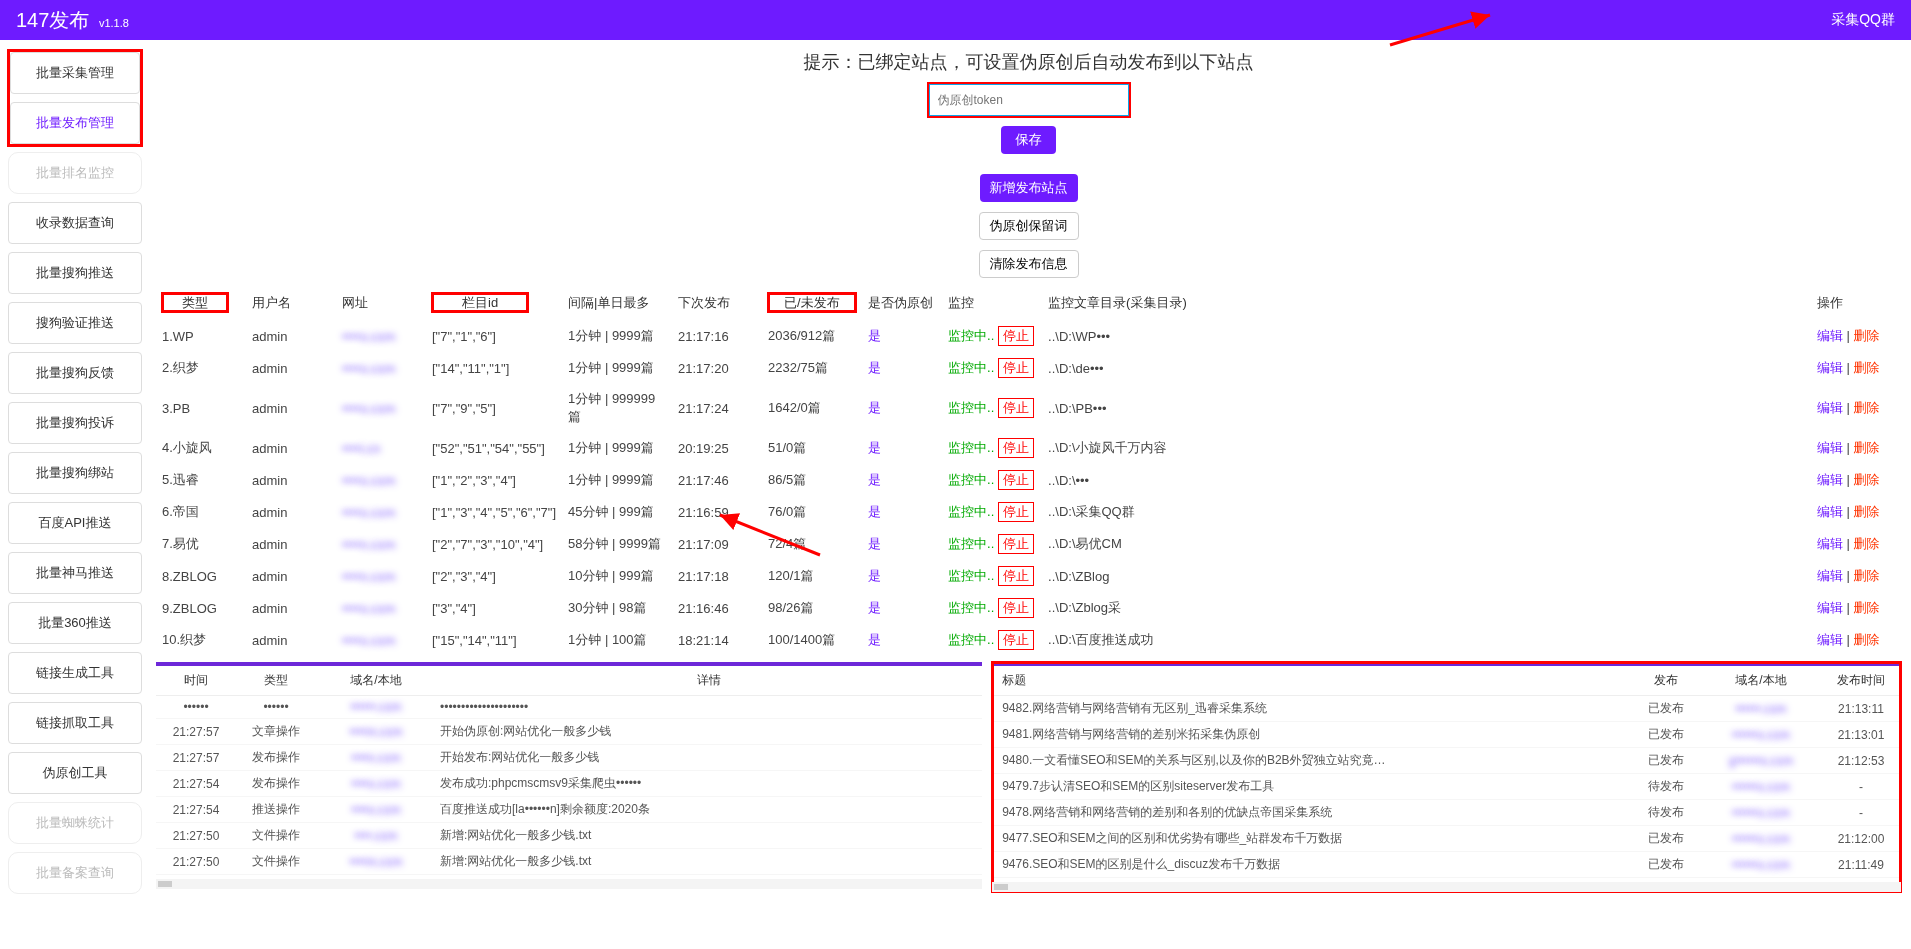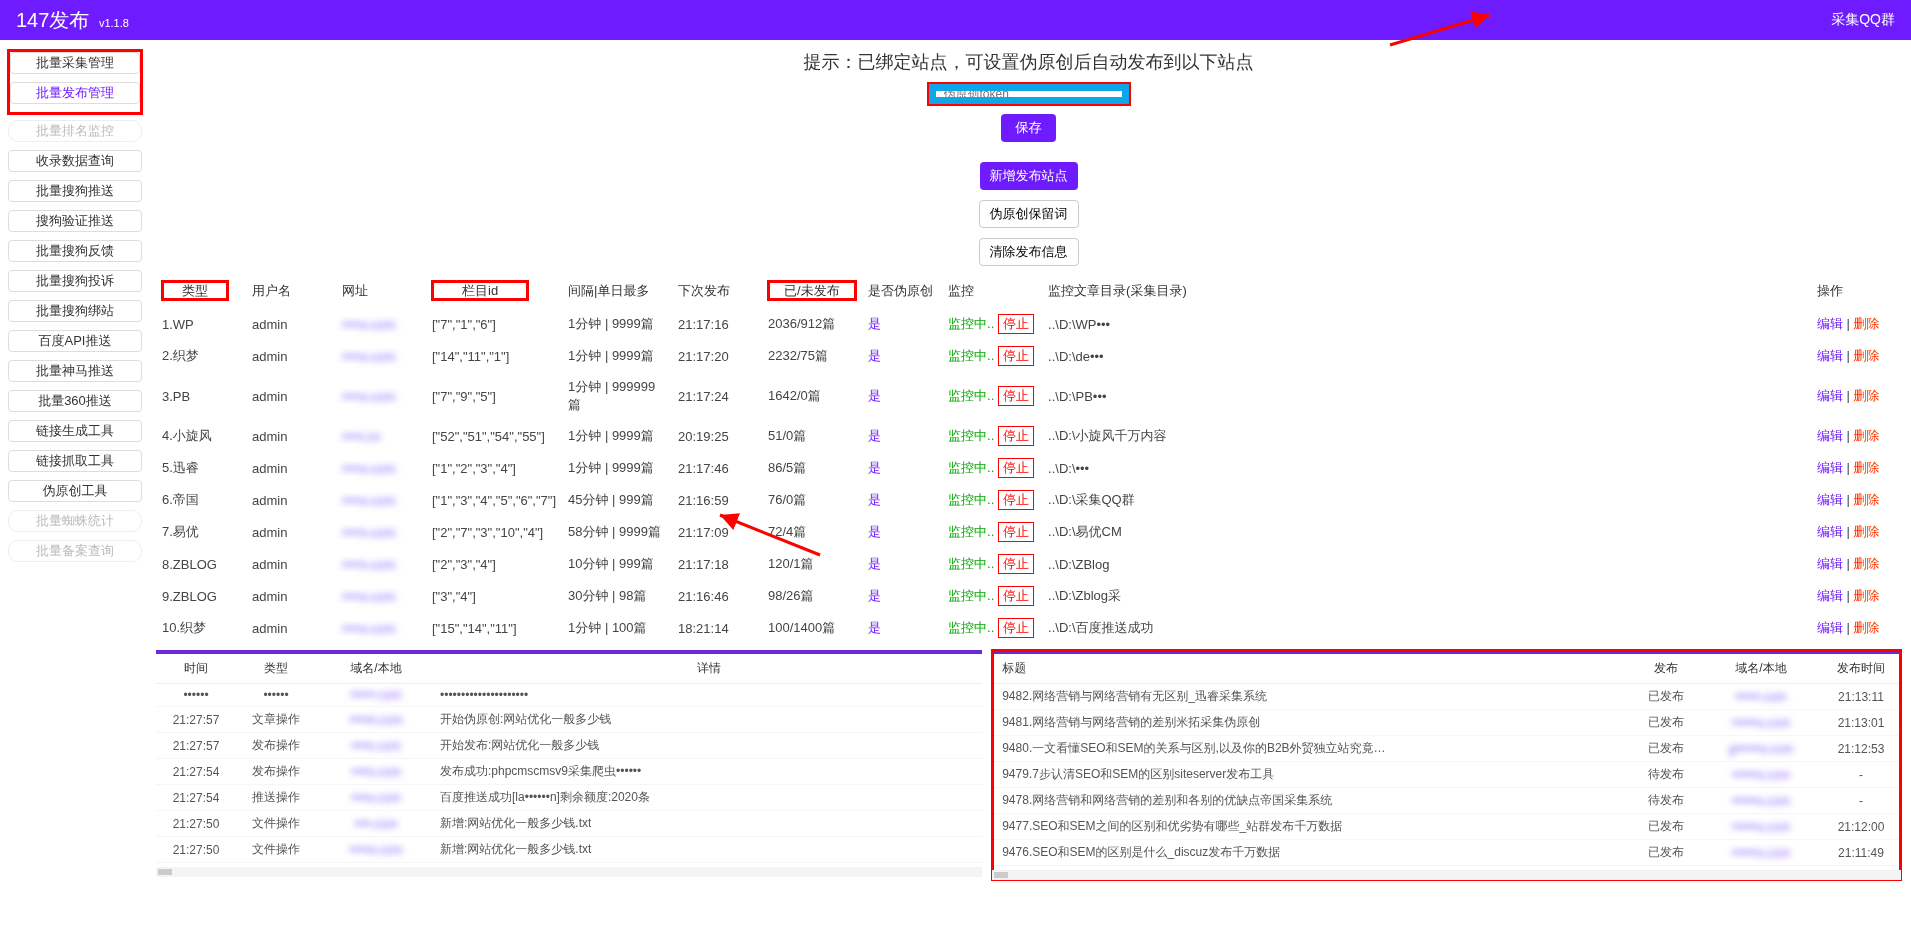--- a/index.html
+++ b/index.html
@@ -3,27 +3,27 @@
 <meta charset="utf-8">
 <style>
 * { box-sizing: border-box; margin: 0; padding: 0; font-family: "Microsoft YaHei", Arial, sans-serif; }
 body { background: #fff; font-size: 13px; color: #333; }
 .topbar { background: #6e1bff; height: 40px; display: flex; align-items: center; padding: 0 16px; color: #fff; justify-content: space-between; }
 .topbar .brand { font-size: 20px; font-weight: 500; }
 .topbar .brand .ver { font-size: 11px; margin-left: 4px; }
 .topbar .right { font-size: 14px; }
 .main { display: flex; }
 .sidebar { width: 150px; padding: 10px 8px; }
-.sidebar button { display: block; width: 100%; height: 22px; margin-bottom: 8px; background: #fff; border: 1px solid #ddd; border-radius: 4px; font-size: 13px; cursor: pointer; color: #333; }
+.sidebar button { display: block; width: 100%; height: 42px; margin-bottom: 8px; background: #fff; border: 1px solid #ddd; border-radius: 4px; font-size: 13px; cursor: pointer; color: #333; }
 .sidebar button.active { color: #6e1bff; }
 .sidebar button.disabled { color: #bbb; border-color: #eee; border-radius: 10px; }
 .content { flex: 1; padding: 10px 10px 10px 6px; }
 .tipbar { display: flex; align-items: center; gap: 10px; margin-bottom: 8px; flex-direction: column; }
 .tipbar .tip { font-size: 18px; }
-.tipbar input { height: 20px; width: 200px; border: 7px solid #0ea5e9; padding: 0 8px; font-size: 12px; }
+.tipbar input { height: 32px; width: 200px; border: 1px solid #0ea5e9; padding: 0 8px; font-size: 12px; }
 .tipbar .save { background: #6e1bff; color: #fff; border: none; height: 28px; padding: 0 14px; border-radius: 4px; cursor: pointer; }
 .tipbar .spacer { flex: 1; }
 .tipbar .act { height: 28px; padding: 0 10px; border: 1px solid #ccc; background: #fff; border-radius: 4px; cursor: pointer; font-size: 13px; }
 .tipbar .act.primary { background: #6e1bff; color: #fff; border: none; }
 table.grid { width: 100%; border-collapse: collapse; font-size: 13px; }
 table.grid th { text-align: left; font-weight: 500; padding: 8px 6px; color: #333; font-size: 13px; }
 table.grid td { padding: 6px 6px; color: #444; }
 .monitor { color: #0a0; }
 .stopbtn { border: 1px solid #f00; color: #f00; padding: 0 4px; font-size: 13px; display: inline-block; }
 .blur { color: transparent; text-shadow: 0 0 6px rgba(120,80,255,0.9); user-select: none; }
@@ -50,21 +50,21 @@
     <span>147发布</span>
     <span class="ver">v1.1.8</span>
   </div>
   <div class="right">采集QQ群</div>
 </div>
 
 <div class="main rel">
   <div class="sidebar">
     <div class="redbox" style="padding:2px; margin-bottom:6px;">
       <button>批量采集管理</button>
-      <button class="active" style="margin-bottom:8px">批量发布管理</button>
+      <button class="active" style="margin-bottom:0">批量发布管理</button>
     </div>
     <button class="disabled">批量排名监控</button>
     <button>收录数据查询</button>
     <button>批量搜狗推送</button>
     <button>搜狗验证推送</button>
     <button>批量搜狗反馈</button>
     <button>批量搜狗投诉</button>
     <button>批量搜狗绑站</button>
     <button>百度API推送</button>
     <button>批量神马推送</button>

